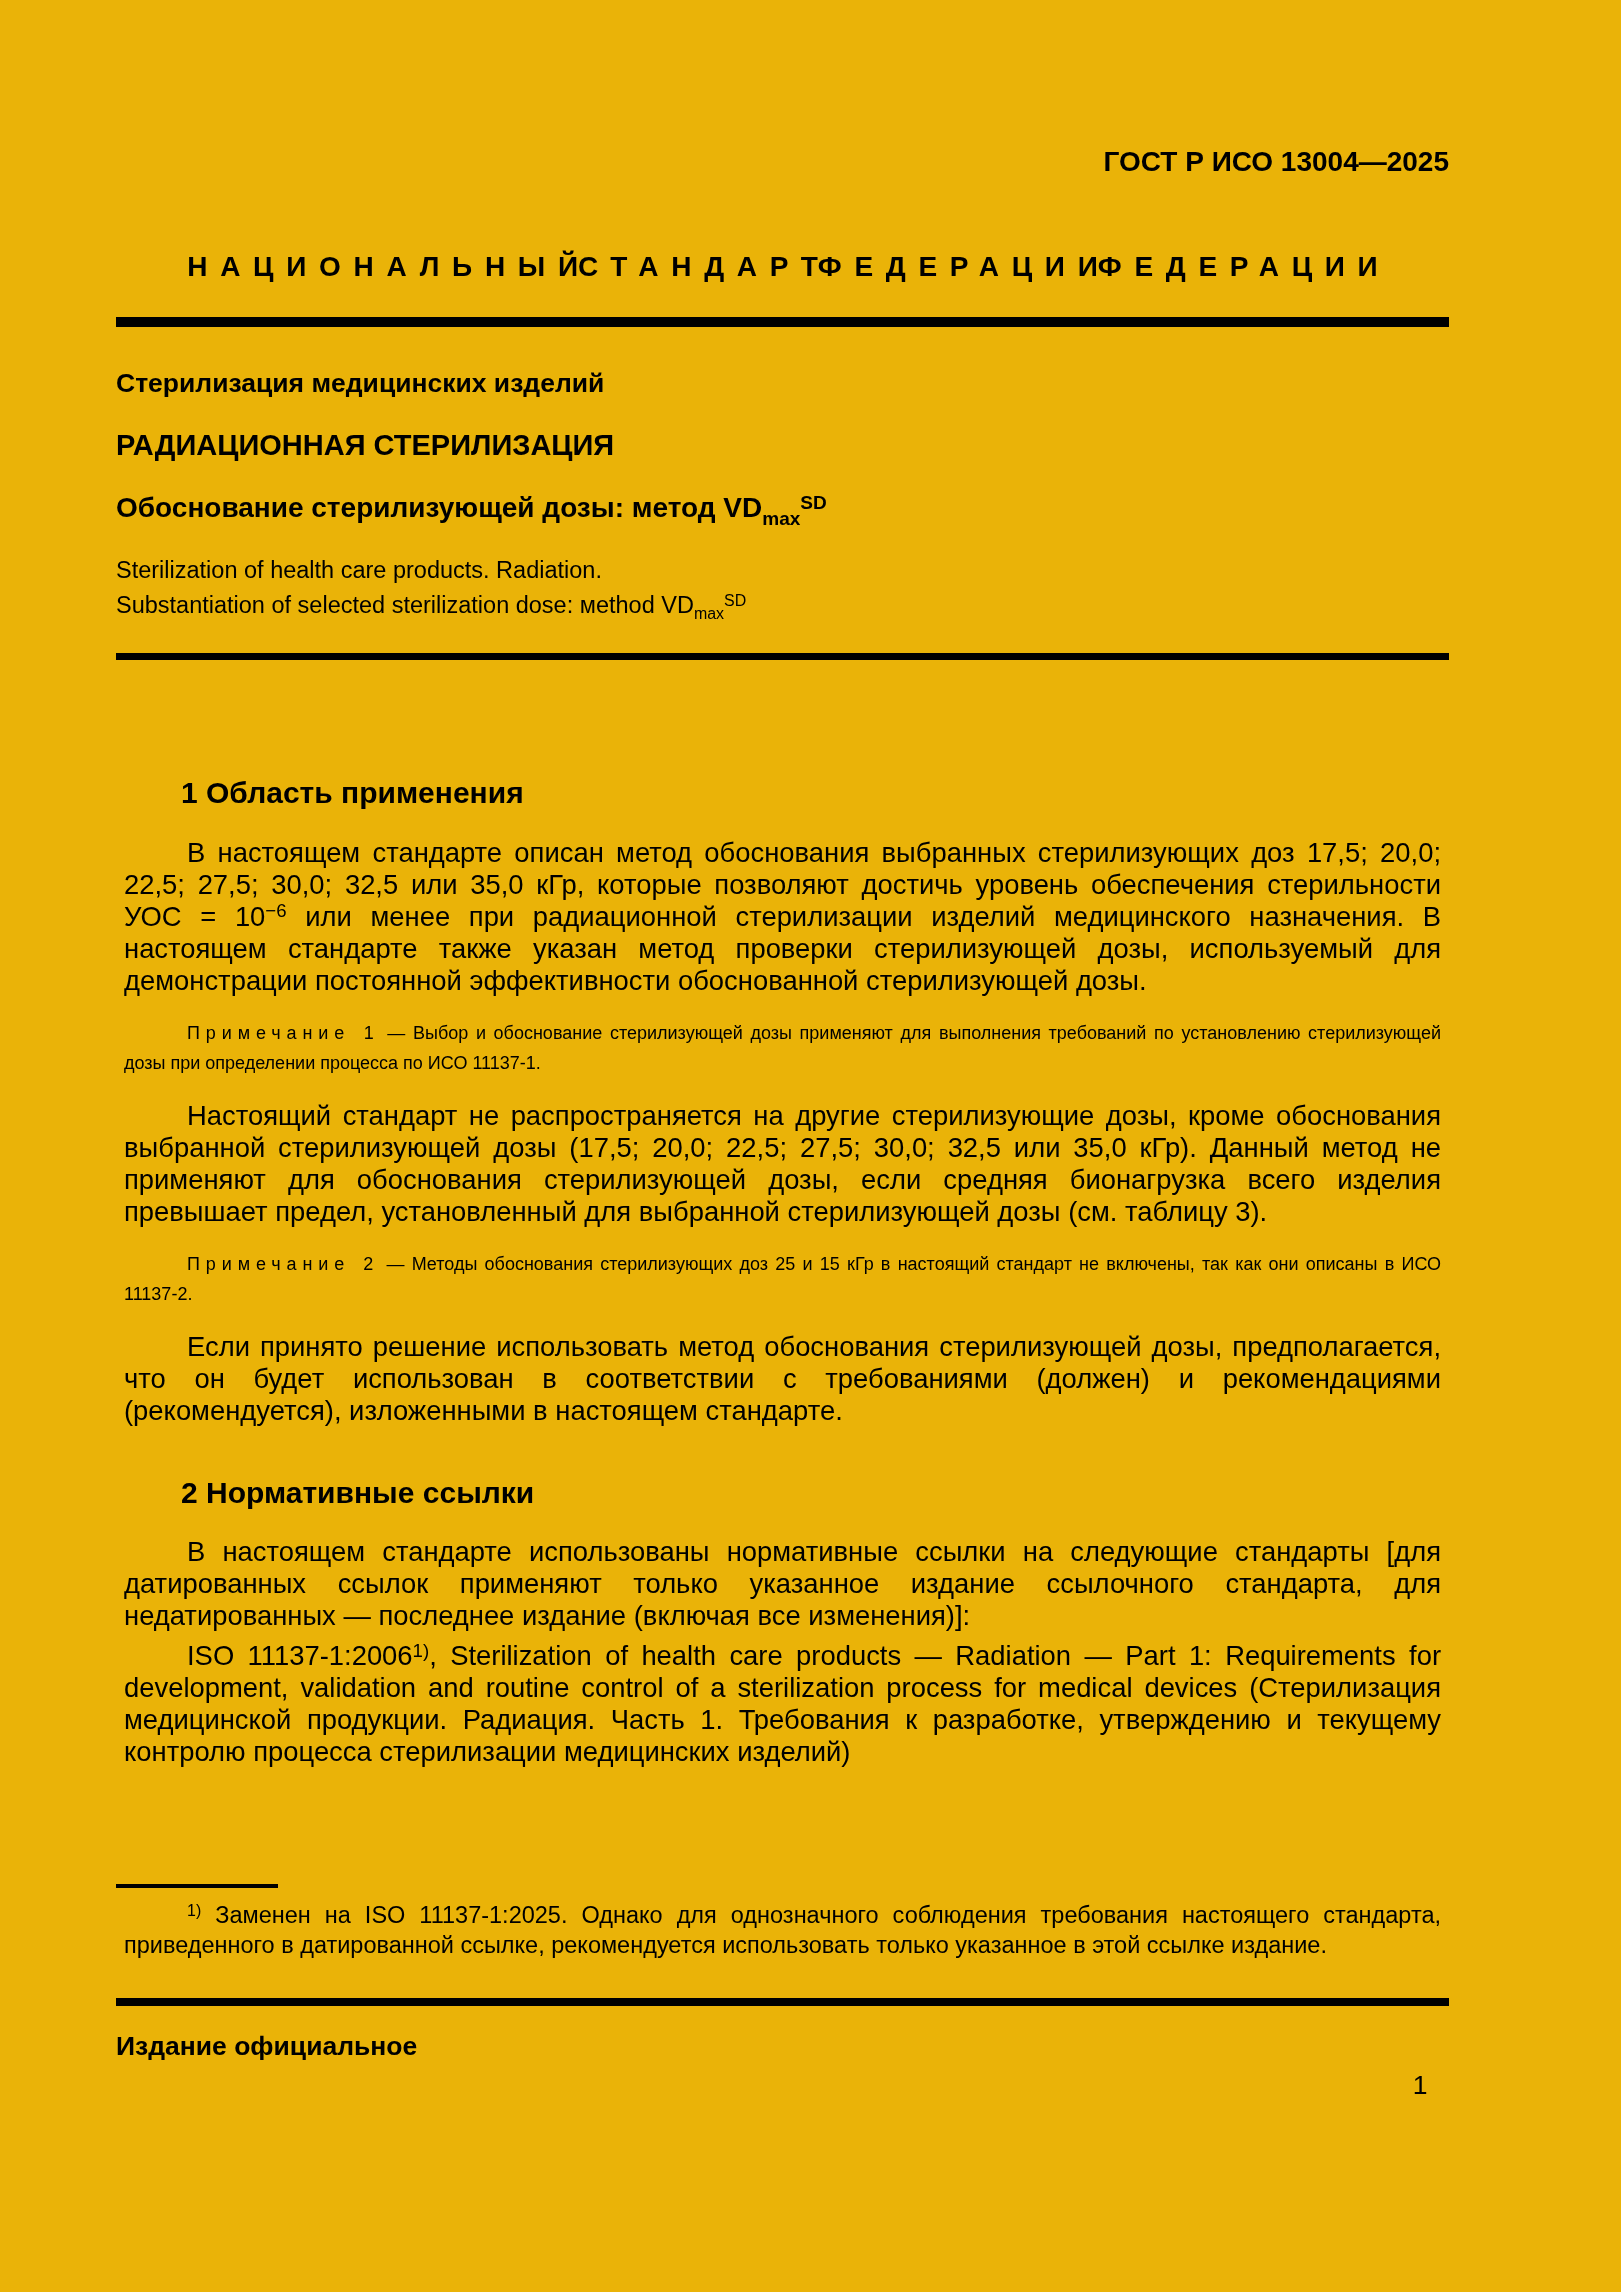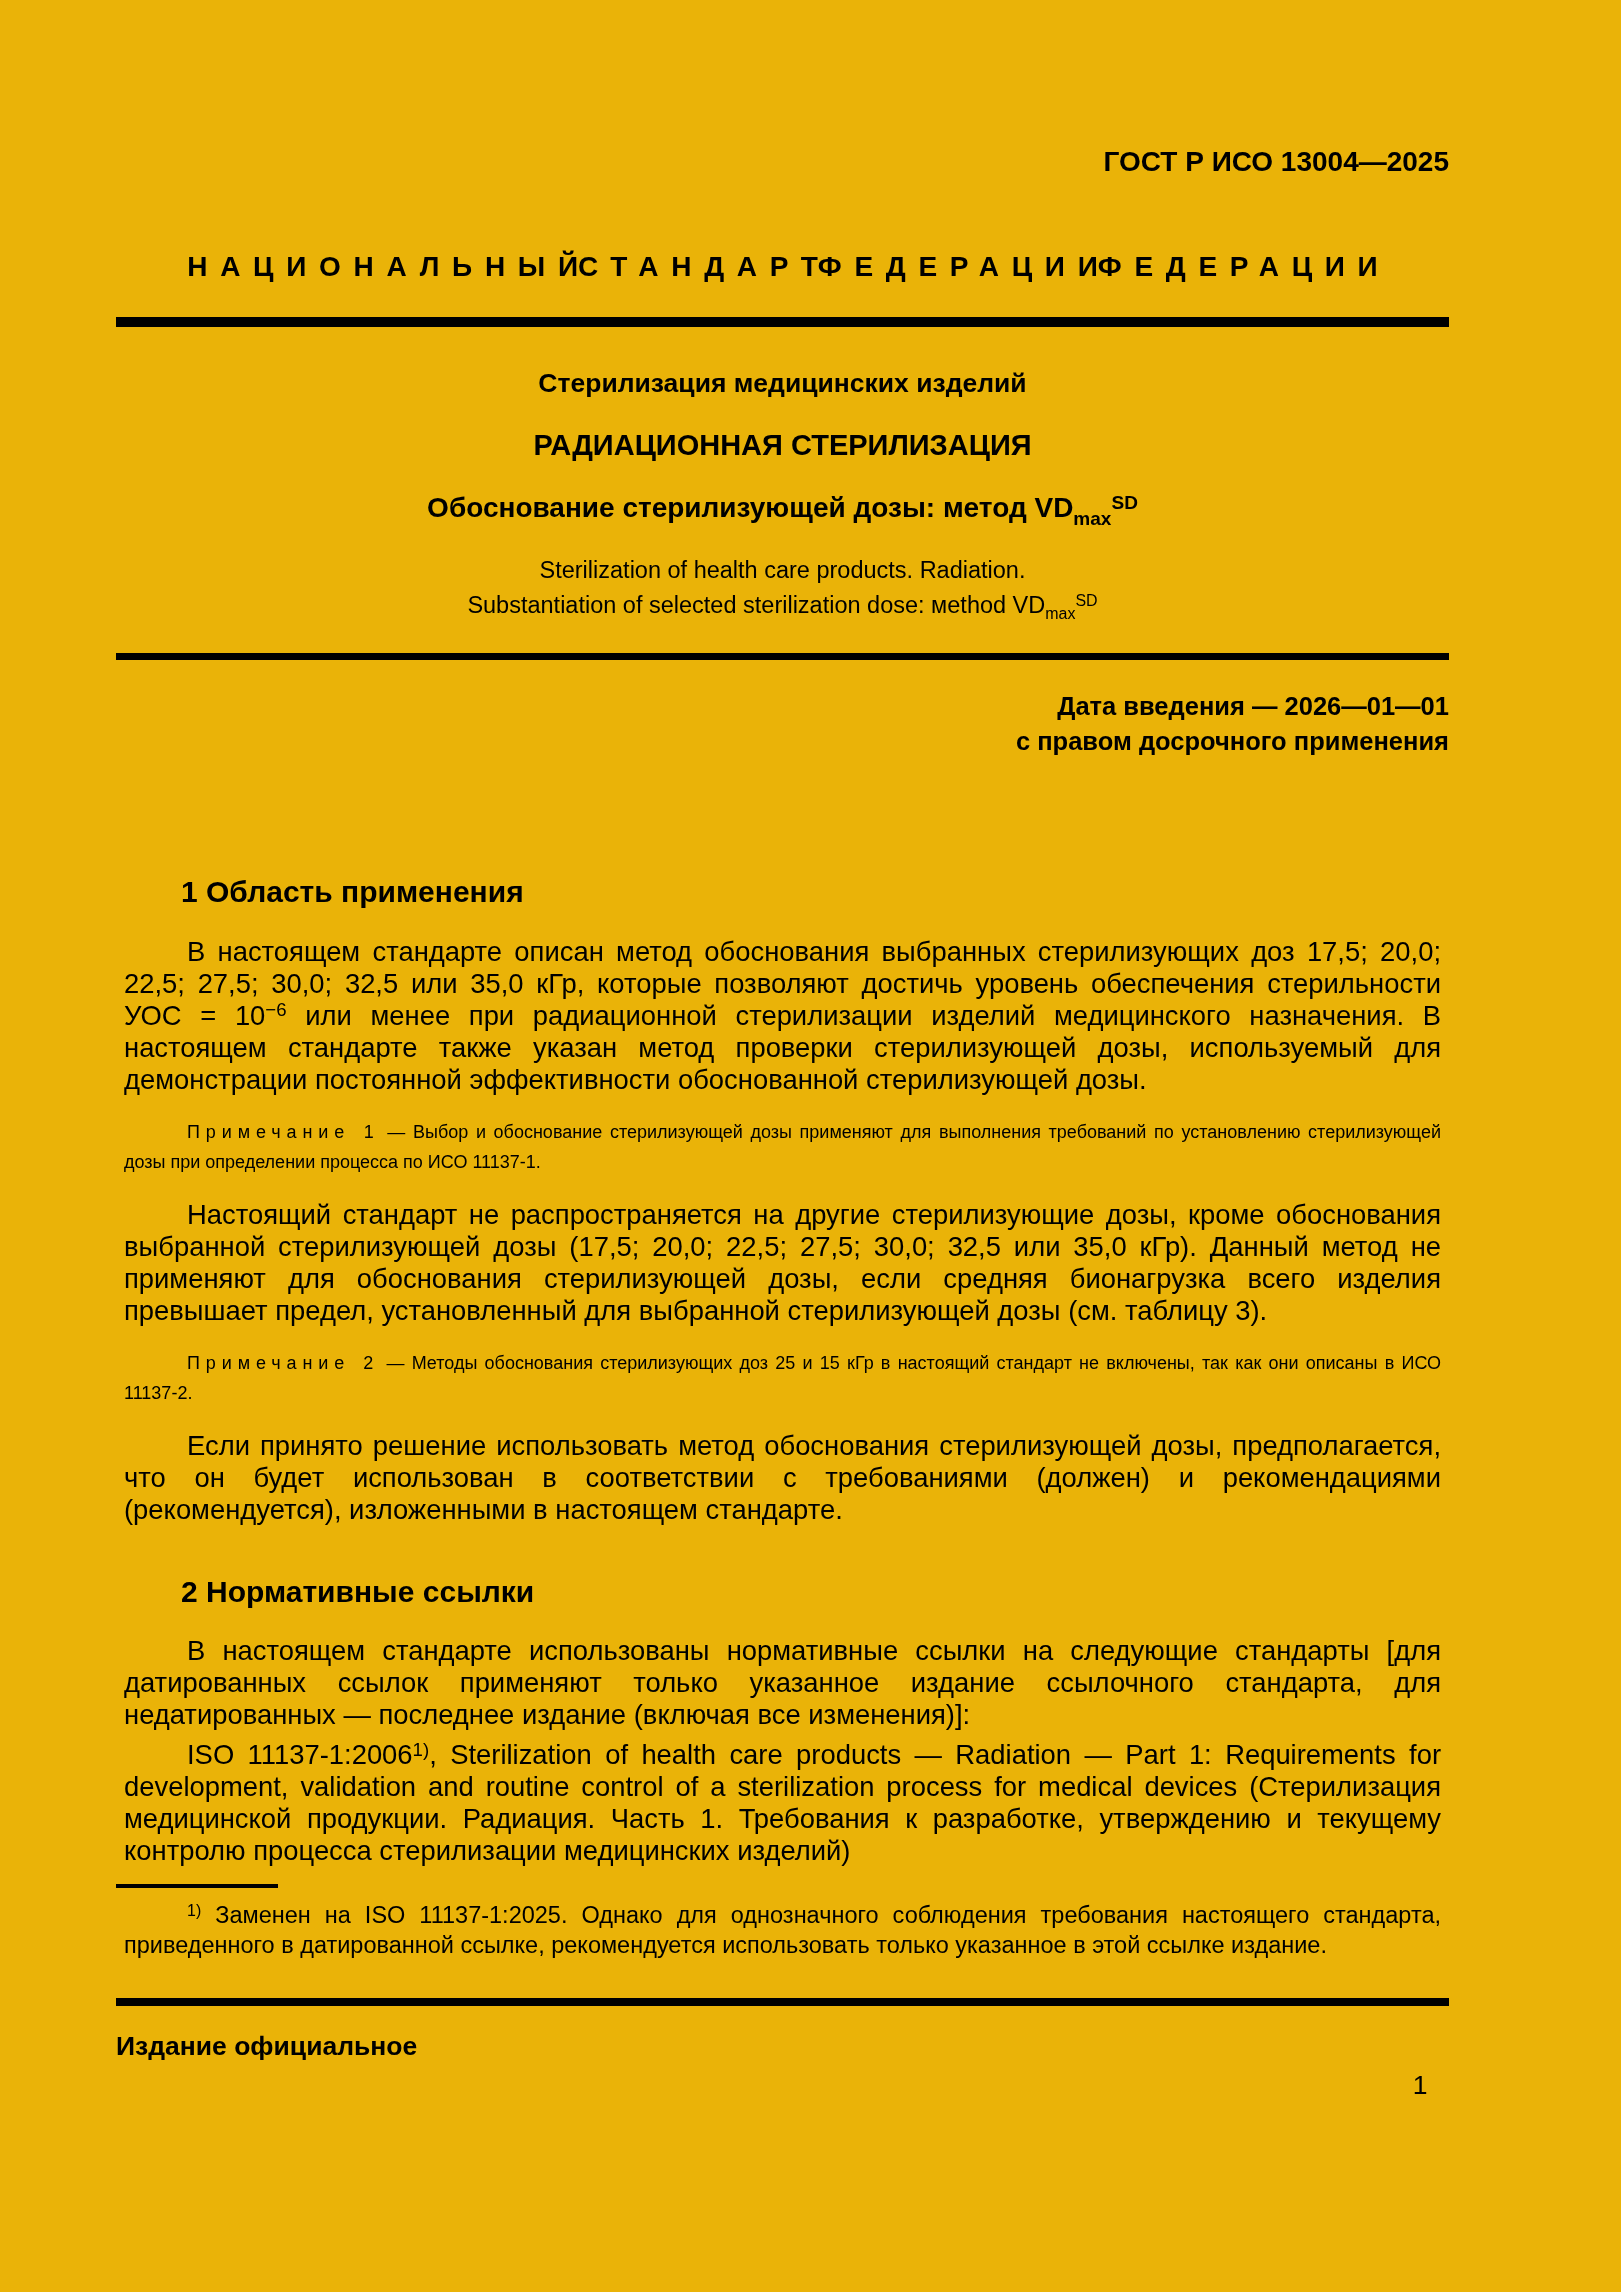--- a/index.html
+++ b/index.html
@@ -31,21 +31,21 @@
     justify-content: center;
     margin-top: 71px;
     font-weight: bold;
     font-size: 28px;
     line-height: 35px;
     white-space: nowrap;
   }
   .std-heading span { letter-spacing: 12.7px; margin-right: -12.7px; }
   .bar { background: #000000; height: 9.8px; margin-top: 33px; }
   .bar.mid { height: 6.9px; margin-top: 31px; }
-  .title-block { text-align: center; }
+  .title-block { }
   .t-subject-ru { font-weight: bold; font-size: 26.5px; line-height: 31px; margin-top: 41px; }
   .t-type-ru    { font-weight: bold; font-size: 29px; line-height: 35px; margin-top: 29px; }
   .t-method-ru  { font-weight: bold; font-size: 28px; line-height: 39px; margin-top: 25.5px; }
   .t-subject-en { font-size: 23.5px; line-height: 29px; margin-top: 29px; }
   .t-method-en  { font-size: 23.5px; line-height: 33px; margin-top: 3.9px; }
   .date-block {
     margin-top: 29px;
     text-align: right;
     font-weight: bold;
     font-size: 25.5px;
@@ -142,24 +142,20 @@
     <div class="title-block">
       <div class="t-subject-ru">Стерилизация медицинских изделий</div>
       <div class="t-type-ru">РАДИАЦИОННАЯ СТЕРИЛИЗАЦИЯ</div>
       <div class="t-method-ru"><span>Обоснование стерилизующей дозы: метод VD</span><sub>max</sub><sup>SD</sup></div>
       <div class="t-subject-en">Sterilization of health care products. Radiation.</div>
       <div class="t-method-en"><span>Substantiation of selected sterilization dose: мethod VD</span><sub>max</sub><sup>SD</sup></div>
     </div>
 
     <div class="bar mid"></div>
 
-    <div class="date-block">
-      <div>Дата введения — 2026—01—01</div>
-      <div>с правом досрочного применения</div>
-    </div>
 
     <h2 class="h-s1">1 Область применения</h2>
 
     <p class="body-p"><span>В настоящем стандарте описан метод обоснования выбранных стерилизующих доз 17,5; 20,0; 22,5; 27,5; 30,0; 32,5 или 35,0 кГр, которые позволяют достичь уровень обеспечения стерильности УОС = 10</span><sup>−6</sup><span> или менее при радиационной стерилизации изделий медицинского назначения. В настоящем стандарте также указан метод проверки стерилизующей дозы, используемый для демонстрации постоянной эффективности обоснованной стерилизующей дозы.</span></p>
 
     <p class="note-p"><span class="note-label">Примечание 1</span><span> — Выбор и обоснование стерилизующей дозы применяют для выполнения требований по установлению стерилизующей дозы при определении процесса по ИСО 11137-1.</span></p>
 
     <p class="body-p tight">Настоящий стандарт не распространяется на другие стерилизующие дозы, кроме обоснования выбранной стерилизующей дозы (17,5; 20,0; 22,5; 27,5; 30,0; 32,5 или 35,0 кГр). Данный метод не применяют для обоснования стерилизующей дозы, если средняя бионагрузка всего изделия превышает предел, установленный для выбранной стерилизующей дозы (см. таблицу 3).</p>
 
     <p class="note-p"><span class="note-label">Примечание 2</span><span> — Методы обоснования стерилизующих доз 25 и 15 кГр в настоящий стандарт не включены, так как они описаны в ИСО 11137-2.</span></p>

